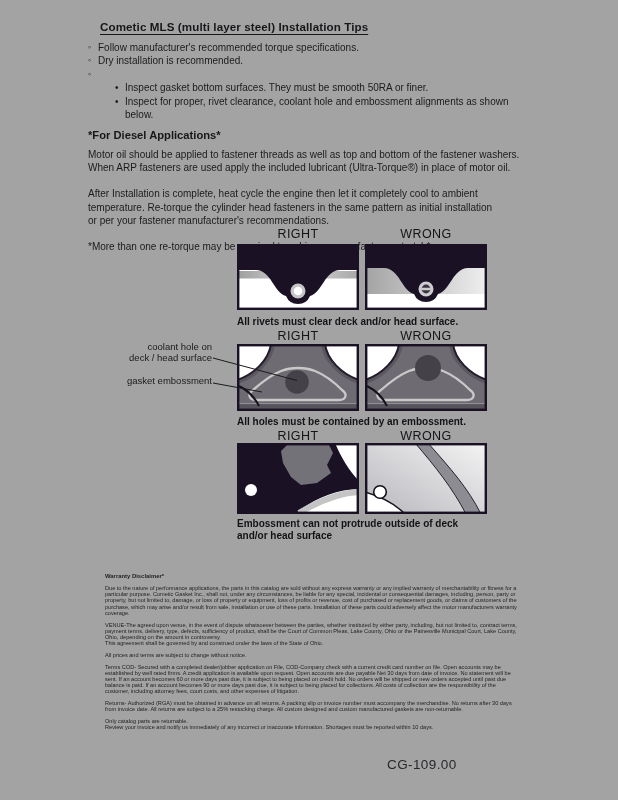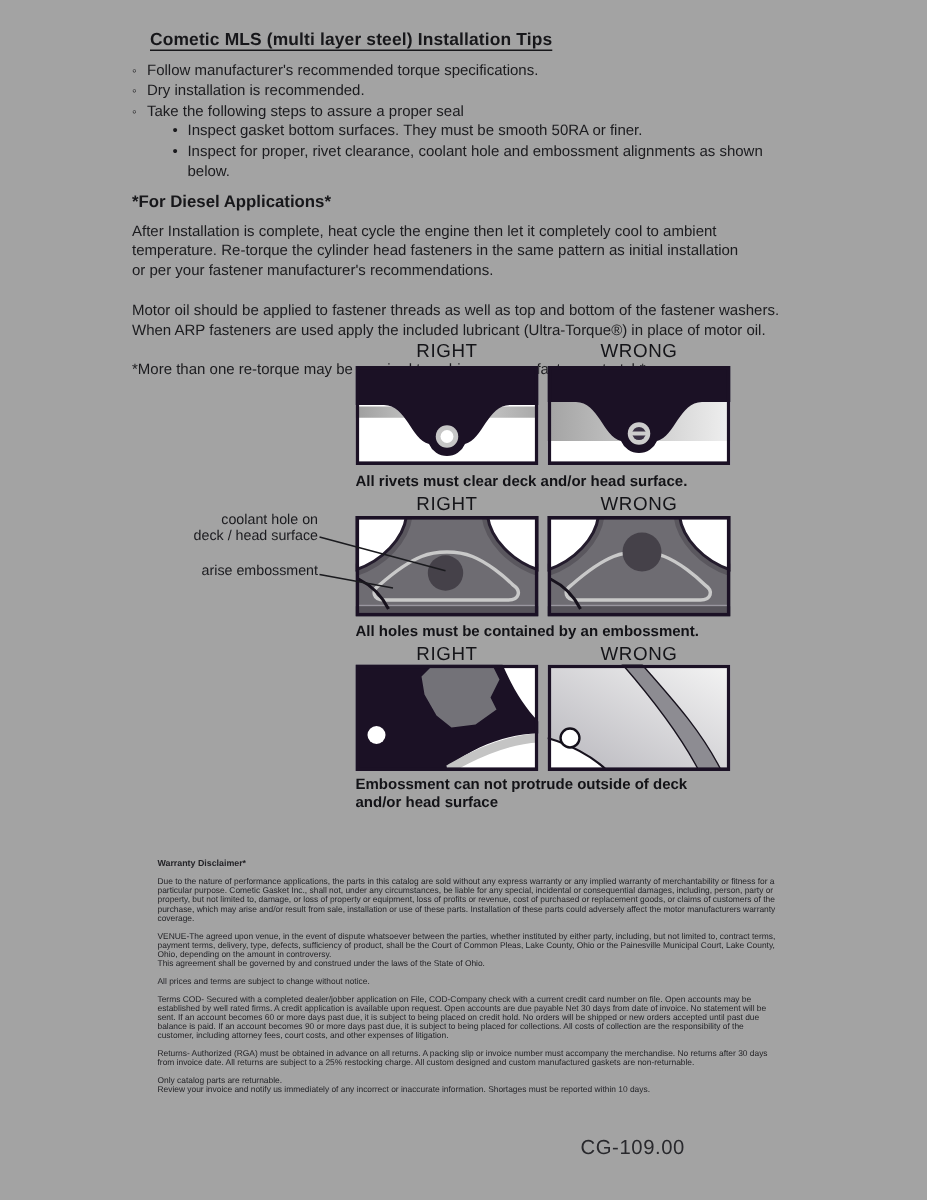--- a/index.html
+++ b/index.html
@@ -50,39 +50,38 @@
     <div class="b">
       <span class="m">◦</span>
       <span>Follow manufacturer's recommended torque specifications.</span>
     </div>
     <div class="b">
       <span class="m">◦</span>
       <span>Dry installation is recommended.</span>
     </div>
     <div class="b">
       <span class="m">◦</span>
-      <span>Take the following steps to assure a proper seal</span>
     </div>
     <div class="sb">
       <span class="m2">•</span>
       <span>Inspect gasket bottom surfaces.  They must be smooth 50RA or finer.</span>
     </div>
     <div class="sb">
       <span class="m2">•</span>
       <span>Inspect for proper, rivet clearance, coolant hole and embossment alignments as shown below.</span>
     </div>
   </div>
 
   <div class="diesel">
     <h2>*For Diesel Applications*</h2>
+    <p class="pre">Motor oil should be applied to fastener threads as well as top and bottom of the fastener washers.
+When ARP fasteners are used apply the included lubricant (Ultra-Torque®) in place of motor oil.</p>
     <p class="pre">After Installation is complete, heat cycle the engine then let it completely cool to ambient
 temperature. Re-torque the cylinder head fasteners in the same pattern as initial installation
 or per your fastener manufacturer's recommendations.</p>
-    <p class="pre">Motor oil should be applied to fastener threads as well as top and bottom of the fastener washers.
-When ARP fasteners are used apply the included lubricant (Ultra-Torque®) in place of motor oil.</p>
     <p class="note">*More than one re-torque may be required to achieve proper fastener stretch*</p>
   </div>
 
   <div class="diagram" style="top:227px;">
     <span class="dlabel" style="left:237px;">RIGHT</span>
     <span class="dlabel" style="left:365px;">WRONG</span>
 
     <svg class="panel" style="left:237px;top:17px;" width="122" height="66" viewBox="0 0 122 66">
       <defs>
         <linearGradient id="g1r" x1="0" y1="0" x2="1" y2="0">
@@ -118,21 +117,21 @@
 
     <div class="caption" style="top:89px;">All rivets must clear deck and/or head surface.</div>
   </div>
 
   <div class="diagram" style="top:329px;">
     <span class="dlabel" style="left:237px;">RIGHT</span>
     <span class="dlabel" style="left:365px;">WRONG</span>
 
     <div class="sidelabel pre" style="top:13px;">coolant hole on
 deck / head surface</div>
-    <div class="sidelabel" style="top:47px;">arise embossment</div>
+    <div class="sidelabel" style="top:47px;">gasket embossment</div>
 
     <svg class="panel" style="left:237px;top:15px;" width="122" height="67" viewBox="0 0 122 67">
       <rect x="0" y="0" width="122" height="67" fill="#6e6c72"></rect>
       <path d="M34,0 C32,15 18,30 0,36" stroke="#5a575e" stroke-width="8" fill="none"></path>
       <path d="M88,0 C90,15 104,30 122,36" stroke="#5a575e" stroke-width="8" fill="none"></path>
       <path d="M0,0 H34 C32,15 18,30 0,36 Z" fill="#ffffff" stroke="#241c2d" stroke-width="2"></path>
       <path d="M122,0 H88 C90,15 104,30 122,36 Z" fill="#ffffff" stroke="#241c2d" stroke-width="2"></path>
       <rect x="0" y="59.2" width="122" height="1" fill="#9a97a0"></rect>
       <rect x="0" y="60.2" width="122" height="6.8" fill="#57545b"></rect>
       <path d="M19,56 C12,56 10,50 16,46 C24,39 34,31 44,27 C54,23 68,23 78,27 C88,31 99,40 105,46 C111,50 109,56 102,56 Z" stroke="#c9c9c9" stroke-width="2.3" fill="none"></path>

